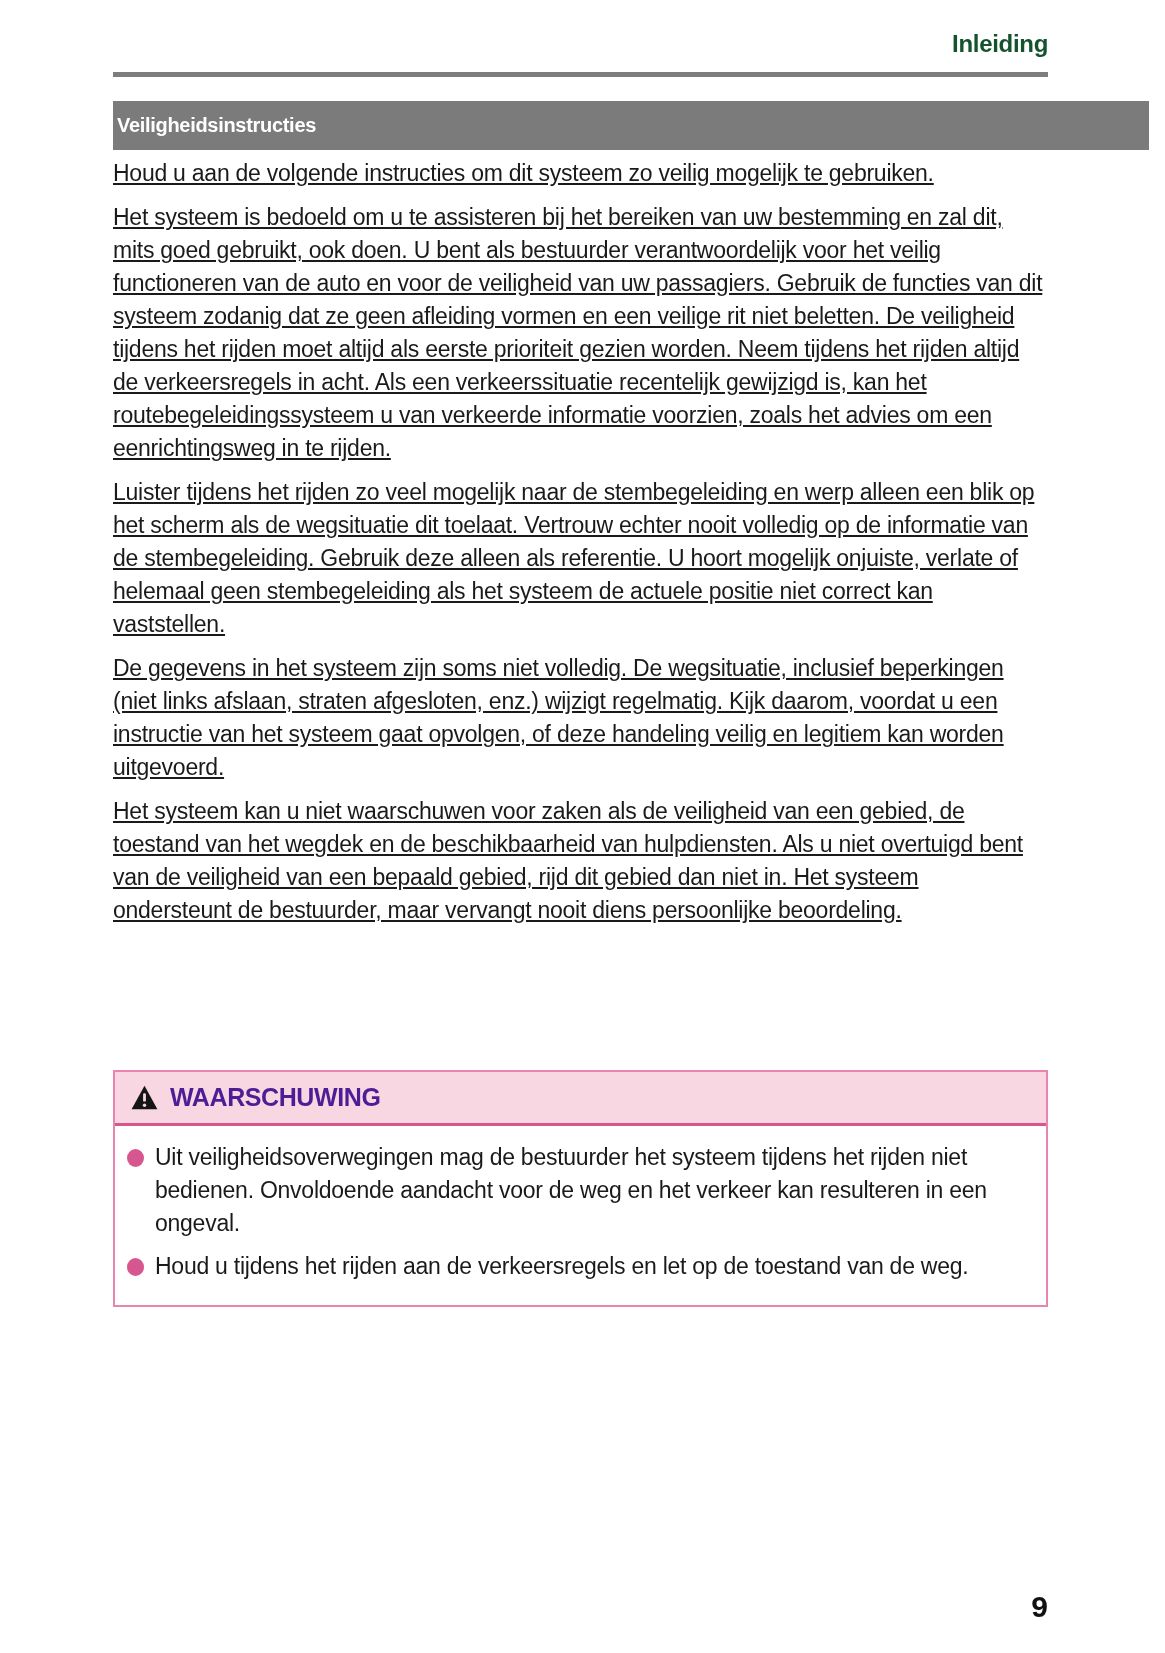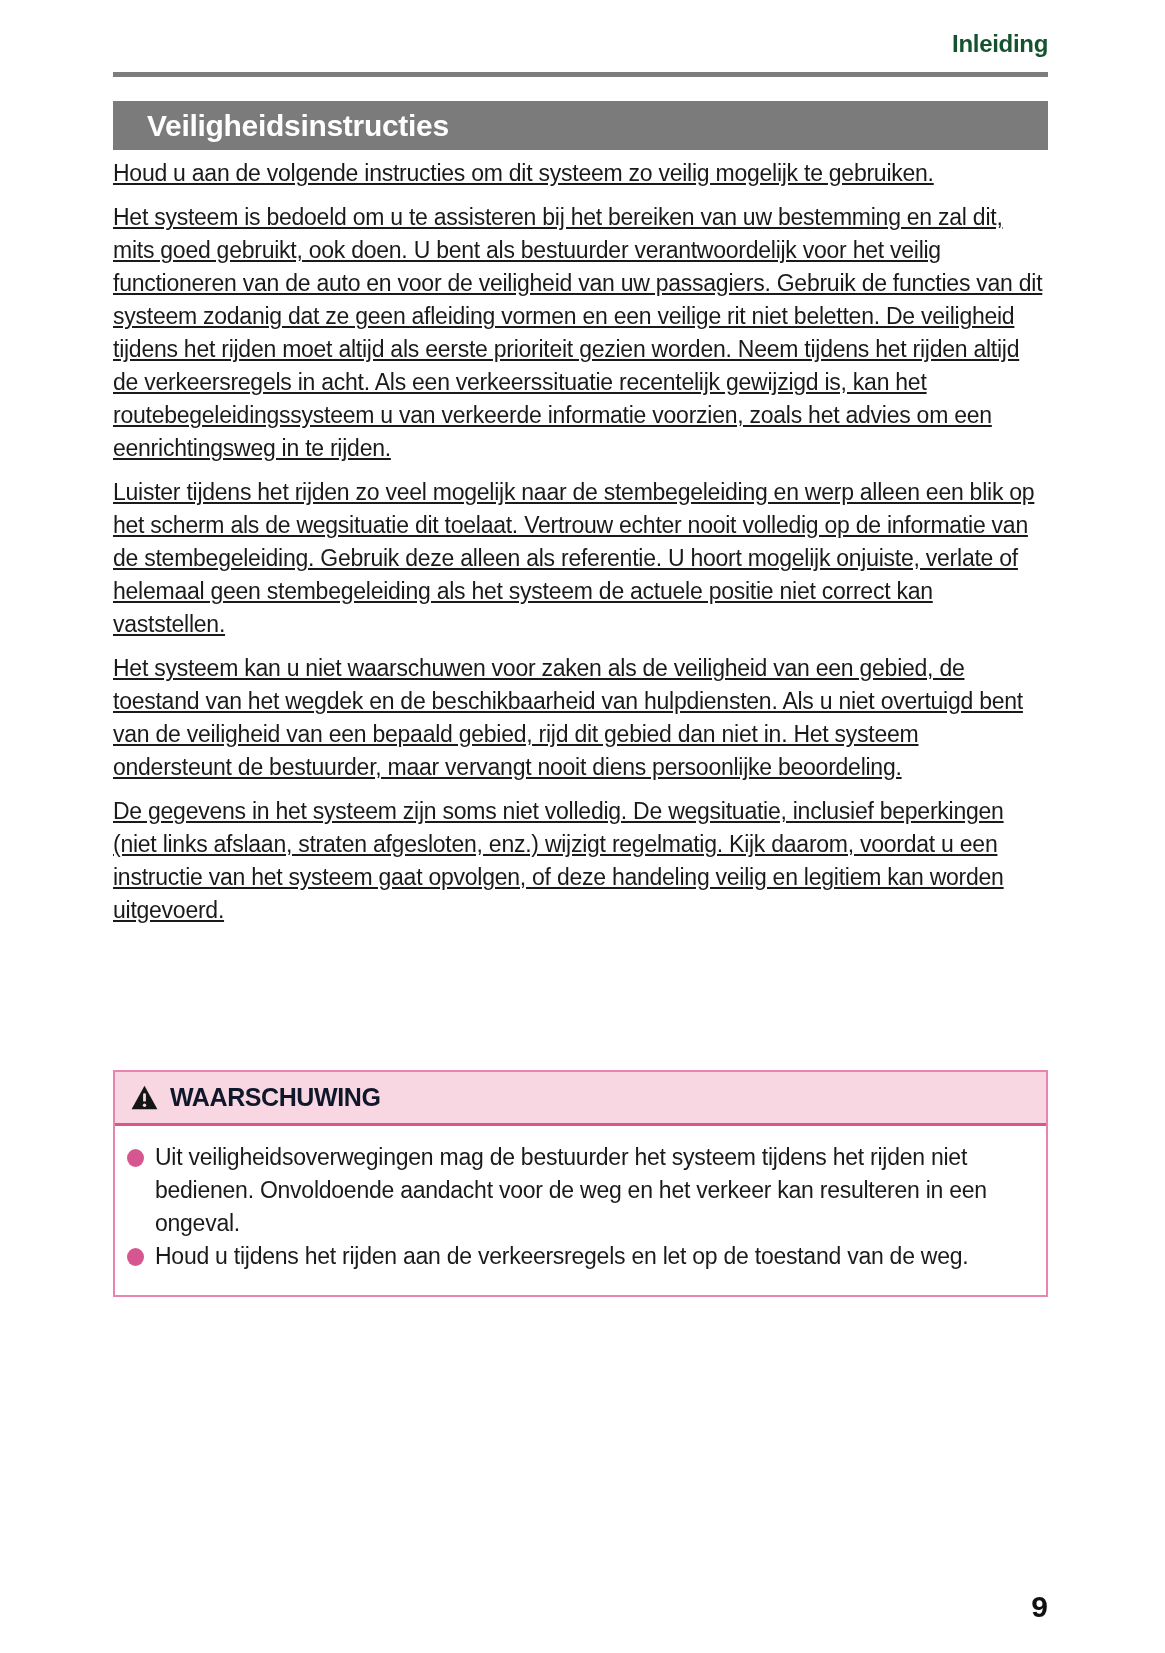--- a/index.html
+++ b/index.html
@@ -26,29 +26,29 @@
     top: 72px;
     left: 113px;
     width: 935px;
     height: 5px;
     background: #7d7d7d;
   }
   .title-bar {
     position: absolute;
     top: 101px;
     left: 113px;
-    width: 935px;
+    width: 1036px;
     height: 49px;
     background: #7b7b7b;
     color: #ffffff;
     display: flex;
     align-items: center;
     box-sizing: border-box;
-    padding-left: 34px;
-    font-size: 30px;
+    padding-left: 4px;
+    font-size: 20px;
     font-weight: bold;
     letter-spacing: -0.3px;
   }
   .paragraphs {
     position: absolute;
     top: 157px;
     left: 113px;
     width: 935px;
   }
   .bodypara {
@@ -78,29 +78,30 @@
     padding-left: 16px;
     border-bottom: 3px solid #d9568c;
   }
   .warning-icon {
     display: flex;
     align-items: center;
   }
   .warning-title {
     font-size: 25px;
     font-weight: bold;
-    color: #0f172a;
+    color: #4c1d95;
     letter-spacing: -0.4px;
   }
   .warning-body {
     padding: 15px 38px 18px 12px;
   }
   .bullet-item {
     display: flex;
     gap: 11px;
+    margin-bottom: 10px;
     font-size: 23px;
     line-height: 33px;
     letter-spacing: -0.25px;
   }
   .bullet-item:last-child { margin-bottom: 4px; }
   .bullet-dot {
     flex: 0 0 auto;
     width: 17px;
     height: 18px;
     border-radius: 50%;
@@ -126,22 +127,22 @@
   <div class="header-rule"></div>
 
   <div class="title-bar">
     <span>Veiligheidsinstructies</span>
   </div>
 
   <div class="paragraphs">
     <p class="bodypara">Houd u aan de volgende instructies om dit systeem zo veilig mogelijk te gebruiken.</p>
     <p class="bodypara">Het systeem is bedoeld om u te assisteren bij het bereiken van uw bestemming en zal dit, mits goed gebruikt, ook doen. U bent als bestuurder verantwoordelijk voor het veilig functioneren van de auto en voor de veiligheid van uw passagiers. Gebruik de functies van dit systeem zodanig dat ze geen afleiding vormen en een veilige rit niet beletten. De veiligheid tijdens het rijden moet altijd als eerste prioriteit gezien worden. Neem tijdens het rijden altijd de verkeersregels in acht. Als een verkeerssituatie recentelijk gewijzigd is, kan het routebegeleidingssysteem u van verkeerde informatie voorzien, zoals het advies om een eenrichtingsweg in te rijden.</p>
     <p class="bodypara">Luister tijdens het rijden zo veel mogelijk naar de stembegeleiding en werp alleen een blik op het scherm als de wegsituatie dit toelaat. Vertrouw echter nooit volledig op de informatie van de stembegeleiding. Gebruik deze alleen als referentie. U hoort mogelijk onjuiste, verlate of helemaal geen stembegeleiding als het systeem de actuele positie niet correct kan vaststellen.</p>
+    <p class="bodypara">De gegevens in het systeem zijn soms niet volledig. De wegsituatie, inclusief beperkingen (niet links afslaan, straten afgesloten, enz.) wijzigt regelmatig. Kijk daarom, voordat u een instructie van het systeem gaat opvolgen, of deze handeling veilig en legitiem kan worden uitgevoerd.</p>
     <p class="bodypara">Het systeem kan u niet waarschuwen voor zaken als de veiligheid van een gebied, de toestand van het wegdek en de beschikbaarheid van hulpdiensten. Als u niet overtuigd bent van de veiligheid van een bepaald gebied, rijd dit gebied dan niet in. Het systeem ondersteunt de bestuurder, maar vervangt nooit diens persoonlijke beoordeling.</p>
-    <p class="bodypara">De gegevens in het systeem zijn soms niet volledig. De wegsituatie, inclusief beperkingen (niet links afslaan, straten afgesloten, enz.) wijzigt regelmatig. Kijk daarom, voordat u een instructie van het systeem gaat opvolgen, of deze handeling veilig en legitiem kan worden uitgevoerd.</p>
   </div>
 
   <div class="warning-box">
     <div class="warning-header">
       <span class="warning-icon">
         <svg width="27" height="25" viewBox="0 0 27 25" aria-hidden="true">
           <path d="M13.5 0.8 L26.4 24.2 H0.6 Z" fill="#151515"></path>
           <rect x="12.1" y="8.2" width="2.8" height="8.4" rx="1.2" fill="#f8d7e2"></rect>
           <circle cx="13.5" cy="20.3" r="1.7" fill="#f8d7e2"></circle>
         </svg>

